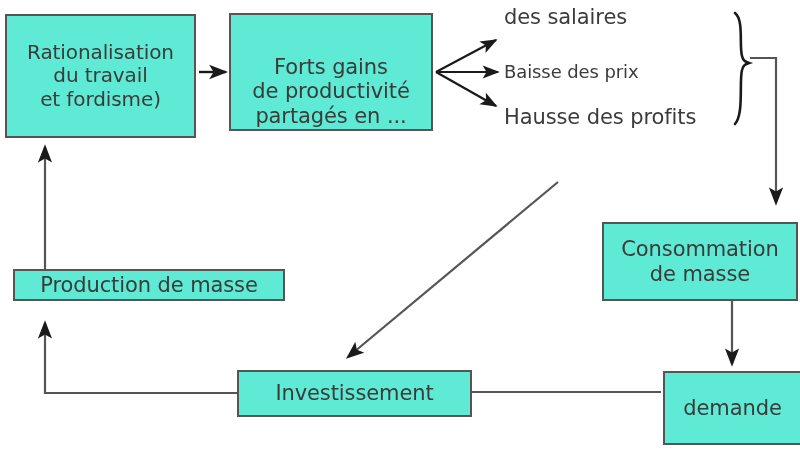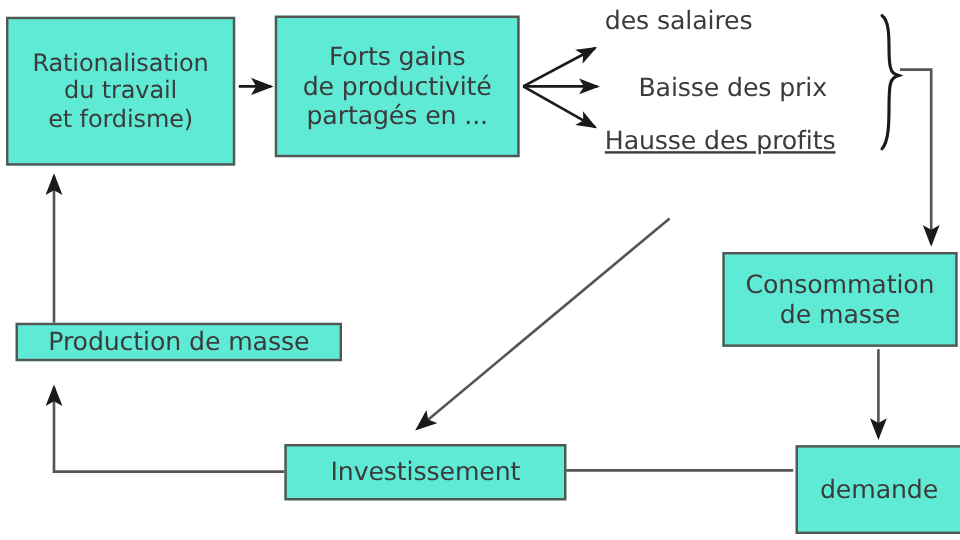--- a/index.html
+++ b/index.html
@@ -46,30 +46,30 @@
     color: #3b3b3b;
     text-align: left;
     line-height: 1.2;
     letter-spacing: -0.1px;
     white-space: nowrap;
     z-index: 2;
   }
 
   
   #node-rationalisation { left: 5px;   top: 14px;  width: 191px; height: 124px; font-size: 20px; }
-  #node-gains           { left: 229px; top: 13px;  width: 204px; height: 118px; font-size: 21px; }
-  #node-consommation    { left: 602px; top: 210px; width: 196px; height: 79px;  font-size: 21px; }
+  #node-gains           { left: 229px; top: 13px;  width: 204px; height: 118px; font-size: 21px; align-items: flex-end; }
+  #node-consommation    { left: 602px; top: 222px; width: 196px; height: 79px;  font-size: 21px; }
   #node-production      { left: 13px;  top: 269px; width: 272px; height: 32px;  font-size: 21px; }
   #node-investissement  { left: 237px; top: 370px; width: 235px; height: 47px;  font-size: 21px; }
   #node-demande         { left: 663px; top: 371px; width: 139px; height: 74px;  font-size: 21px; }
 
   
   #label-salaires { left: 504px; top: 5px;   font-size: 21px; }
-  #label-prix     { left: 504px; top: 61px;  font-size: 21px; margin-left: 28px; }
-  #label-profits  { left: 504px; top: 105px; font-size: 21px; text-decoration: underline; }
+  #label-prix     { left: 504px; top: 61px;  font-size: 18px; }
+  #label-profits  { left: 504px; top: 105px; font-size: 21px; }
 </style>
 </head>
 <body>
 
 <div id="canvas">
 
   <svg id="edges" viewBox="0 0 800 450">
     <defs>
       <marker id="ah" markerWidth="9" markerHeight="9" refX="7.4" refY="3.2" orient="auto" markerUnits="strokeWidth">
         <path d="M0.4,0.2 L8.2,3.2 L0.4,6.2 L2.2,3.2 Z" fill="#1a1a1a"></path>

